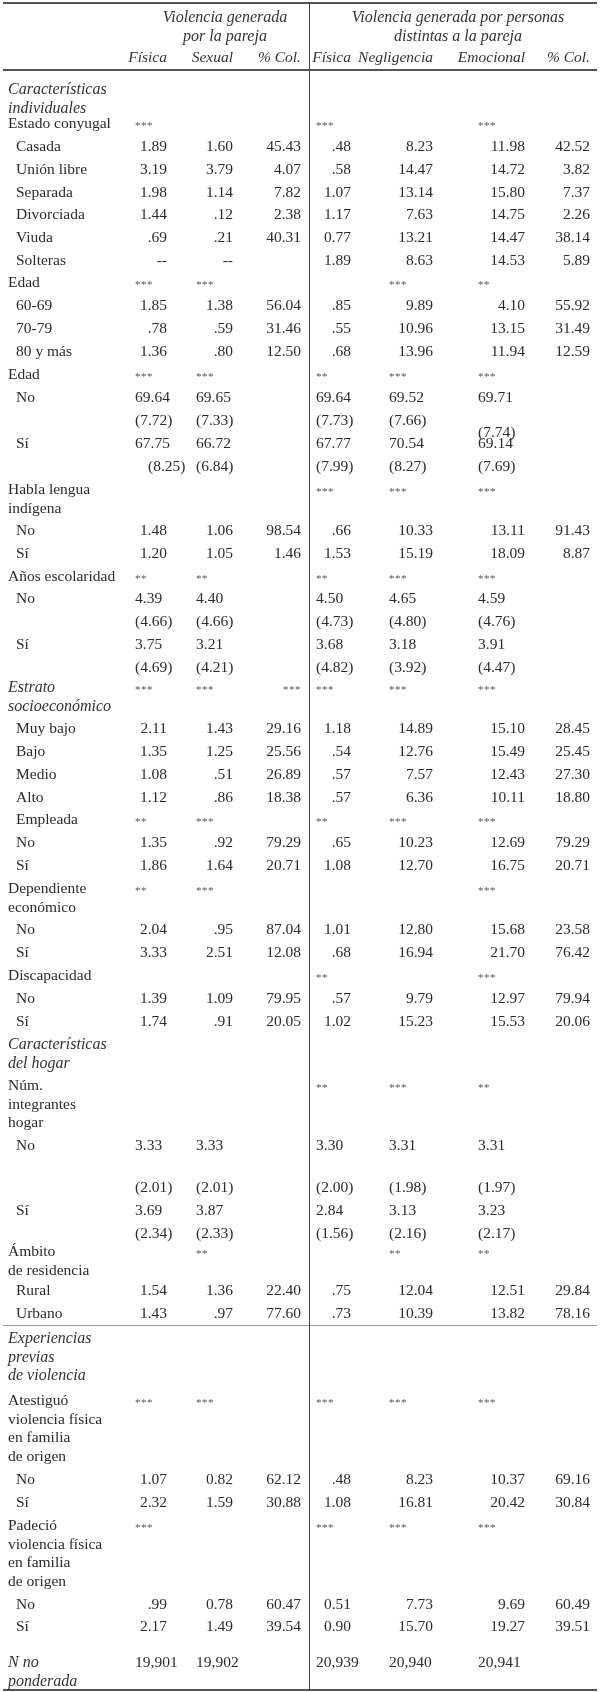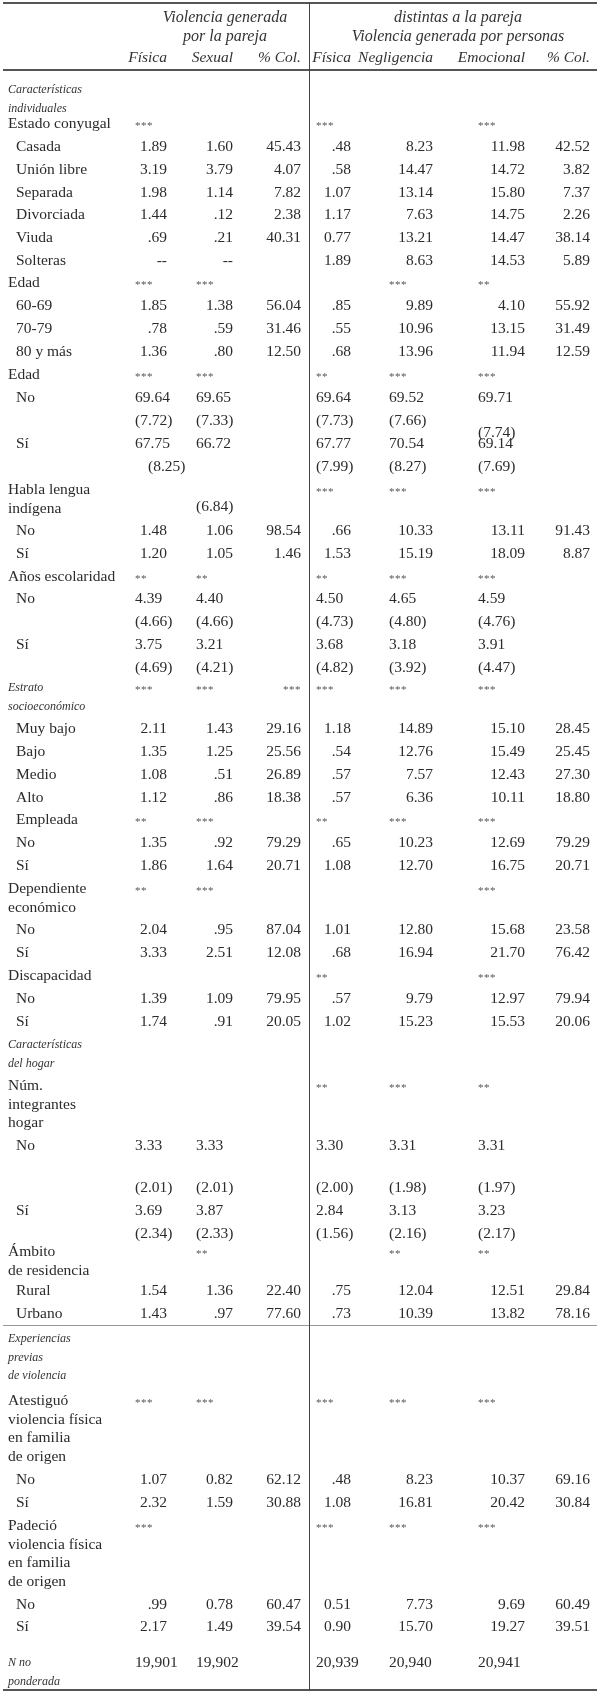--- a/index.html
+++ b/index.html
@@ -5,21 +5,21 @@
   html, body { margin: 0; padding: 0; background: #ffffff; }
   body { width: 601px; height: 1692px; position: relative; overflow: hidden;
          font-family: "Liberation Serif", "DejaVu Serif", serif; color: #2b2b2b; font-size: 15px; }
   .hline { position: absolute; left: 3px; width: 594px; background: #555; }
   .vline { position: absolute; left: 309px; width: 1px; background: #444; }
   .ghead { position: absolute; font-style: italic; font-size: 16px; text-align: center; line-height: 19px; color: #333; }
   .chead { position: absolute; top: 48px; font-style: italic; font-size: 15.5px; color: #333; }
   .row { position: absolute; left: 0; width: 601px; }
   .lbl { position: absolute; left: 8px; width: 140px; line-height: 18.5px; font-size: 15.5px; }
   .lbl.sub { left: 16px; }
-  .lbl.sec { font-style: italic; font-size: 12px; color: #333; }
+  .lbl.sec { font-style: italic; font-size: 16px; color: #333; }
   .cell { position: absolute; white-space: nowrap; font-size: 15.5px; line-height: 18.5px; text-align: right; }
   .cell.sig { font-size: 11px; letter-spacing: 0.5px; color: #555; }
   .c0 { right: calc(601px - 167px); }
   .c1 { right: calc(601px - 233px); }
   .c2 { right: calc(601px - 301px); }
   .c3 { right: calc(601px - 351px); }
   .c4 { right: calc(601px - 433px); }
   .c5 { right: calc(601px - 525px); }
   .c6 { right: calc(601px - 590px); }
   
@@ -33,22 +33,22 @@
 <div class="hline" style="top:69px;height:1.5px;"></div>
 <div class="hline" style="top:1325px;height:1px;background:#999;"></div>
 <div class="hline" style="top:1689px;height:2px;"></div>
 <div class="vline" style="top:2px;height:1689px;"></div>
 
 <div class="ghead" style="left:140px;width:170px;top:7px;">
   <div>Violencia generada</div>
   <div>por la pareja</div>
 </div>
 <div class="ghead" style="left:318px;width:280px;top:7px;">
+  <div>Violencia generada por personas</div>
   <div>distintas a la pareja</div>
-  <div>Violencia generada por personas</div>
 </div>
 
 <div class="chead c0">Física</div>
 <div class="chead c1">Sexual</div>
 <div class="chead c2">% Col.</div>
 <div class="chead c3">Física</div>
 <div class="chead c4">Negligencia</div>
 <div class="chead c5">Emocional</div>
 <div class="chead c6">% Col.</div>
 
@@ -221,21 +221,21 @@
       <div class="cell l1" style="text-align: left;">66.72</div>
       <div class="cell l3" style="text-align: left;">67.77</div>
       <div class="cell l4" style="text-align: left;">70.54</div>
       <div class="cell l5" style="text-align: left;">69.14</div>
     </div>
     <div class="row" style="top: 457px;">
       <div class="lbl sub">
         <div></div>
       </div>
       <div class="cell l0" style="text-align: left; margin-left: 13px;">(8.25)</div>
-      <div class="cell l1" style="text-align: left; margin-top: 40px;">(6.84)</div>
+      <div class="cell l1" style="text-align: left;">(6.84)</div>
       <div class="cell l3" style="text-align: left;">(7.99)</div>
       <div class="cell l4" style="text-align: left;">(8.27)</div>
       <div class="cell l5" style="text-align: left;">(7.69)</div>
     </div>
     <div class="row" style="top: 480px;">
       <div class="lbl">
         <div>Habla lengua</div>
         <div>indígena</div>
       </div>
       <div class="cell sig l3" style="text-align: left; top: 2px;">***</div>

